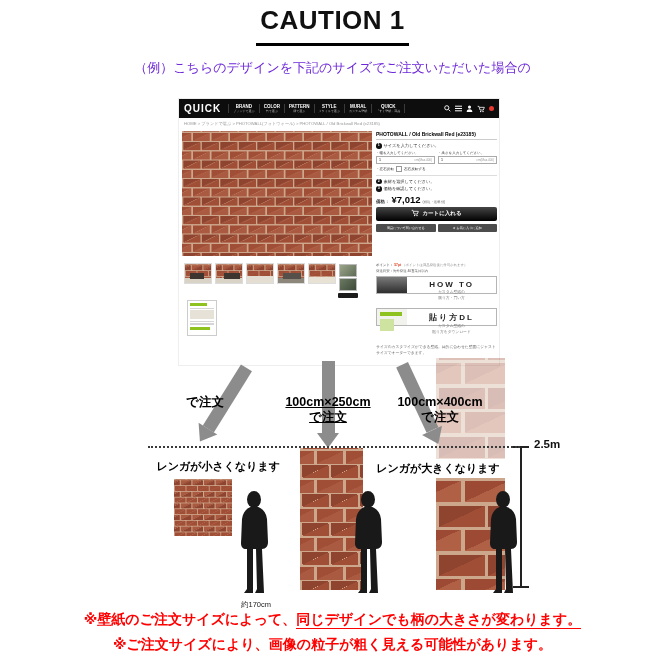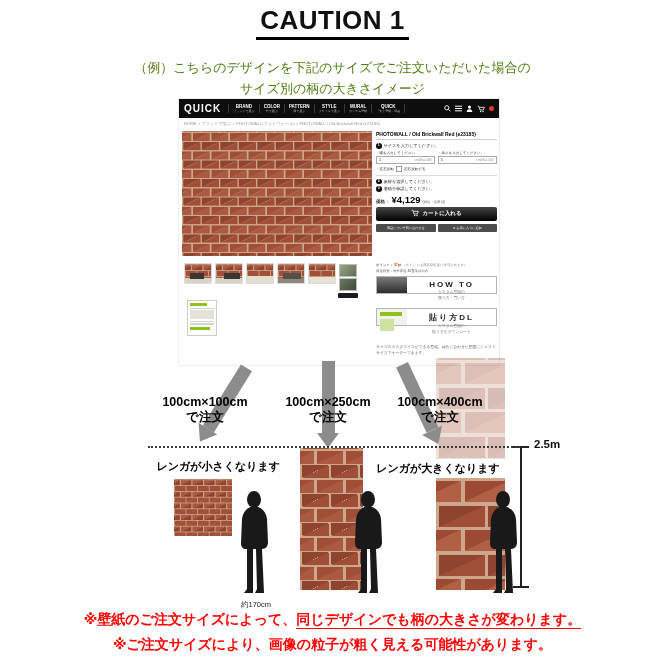--- a/index.html
+++ b/index.html
@@ -2,23 +2,23 @@
 <html><head>
 <meta charset="utf-8">
 <style>
   html,body{margin:0;padding:0;background:#fff;}
   body{width:665px;height:665px;position:relative;overflow:hidden;
        font-family:"Liberation Sans","DejaVu Sans",sans-serif;color:#111;}
 
   
   .page-title{position:absolute;top:5px;left:0;width:100%;text-align:center;}
   .page-title span{display:inline-block;font-size:26px;font-weight:800;
-       border-bottom:3px solid #000;padding:0 4px 1px 4px;letter-spacing:.5px;}
+       border-bottom:3px solid #000;padding:0 4px 7px 4px;letter-spacing:.5px;}
   .subtitle{position:absolute;top:57px;left:0;width:100%;text-align:center;
-       font-size:13px;line-height:1.65;color:#4d7c0f;}
+       font-size:13px;line-height:1.65;color:#6d28d9;}
 
   
   .bricks{background-color:#cda78c;}
   .bricks-xs{background-image:
       linear-gradient(335deg,#a14e36 4.6px,transparent 4.6px),
       linear-gradient(155deg,#a14e36 4.6px,transparent 4.6px),
       linear-gradient(335deg,#8f4430 4.6px,transparent 4.6px),
       linear-gradient(155deg,#aa5a40 4.6px,transparent 4.6px);
       background-size:11.6px 11.6px;
       background-position:0 .4px,.8px 7px,5.8px 6.2px,6.8px 1.2px;}
@@ -135,21 +135,21 @@
   .arrow .shaft{width:13px;height:72px;background:#8c8c8c;margin:0 auto;}
   .arrow .head{width:0;height:0;border-left:11px solid transparent;
        border-right:11px solid transparent;border-top:15px solid #8c8c8c;}
   .arrow-1{left:212px;top:361px;transform:rotate(32deg);}
   .arrow-2{left:317px;top:361px;}
   .arrow-3{left:409px;top:361px;transform:rotate(-25deg);}
 
   .order-label{position:absolute;top:395px;text-align:center;font-size:12.5px;
        font-weight:bold;line-height:1.2;color:#000;z-index:5;}
   .order-1{left:143px;width:124px;}
-  .order-2{left:266px;width:124px;}
+  .order-2{left:266px;width:124px;text-decoration:underline;}
   .order-3{left:376px;width:128px;}
 
   .brick-overflow{position:absolute;left:436px;top:358px;width:69px;height:102px;z-index:0;}
   .dashed-line{position:absolute;left:148px;top:446px;width:372px;height:0;
        border-top:2px dotted #3a3a3a;z-index:3;}
 
   .ruler-line{position:absolute;left:520px;top:447px;width:2px;height:141px;background:#222;}
   .ruler-tick{position:absolute;left:513px;width:16px;height:2px;background:#222;}
   .tick-top{top:446px;} .tick-bottom{top:586px;}
   .ruler-label{position:absolute;left:534px;top:438px;font-size:11.5px;font-weight:bold;}
@@ -176,21 +176,20 @@
   .caution .u{border-bottom:1.5px solid #f00;padding-bottom:1px;}
 </style>
 </head>
 <body>
 
 <div class="page-title">
   <span>CAUTION 1</span>
 </div>
 <div class="subtitle">
   <div>（例）こちらのデザインを下記のサイズでご注文いただいた場合の</div>
-  <div>サイズ別の柄の大きさイメージ</div>
 </div>
 
 <div class="browser">
 
   <div class="b-header">
     <span class="b-logo">QUICK</span>
     <div class="b-nav">
       <div class="b-nav-item">
         <span class="b-nav-label">BRAND</span>
         <span class="b-nav-sub">ブランドで選ぶ</span>
@@ -289,21 +288,21 @@
       <span>素材を選択してください。</span>
     </div>
 
     <div class="b-step">
       <span class="stepnum">3</span>
       <span>価格を確認してください。</span>
     </div>
 
     <div class="b-price-row">
       <span class="b-price-label">価格：</span>
-      <span class="b-price-val">¥4,129</span>
+      <span class="b-price-val">¥7,012</span>
       <span class="b-price-note">(税込・送料別)</span>
     </div>
 
     <div class="cart-btn">
       <span>
         <svg width="8" height="8" viewBox="0 0 24 24">
             <path d="M2 4h4l3 11h10l3-8H8" fill="none" stroke="#fff" stroke-width="2.4"></path>
             <circle cx="11" cy="19.5" r="2" fill="#fff"></circle>
             <circle cx="18" cy="19.5" r="2" fill="#fff"></circle>
           </svg>
@@ -400,21 +399,20 @@
 <div class="arrow arrow-2">
   <div class="shaft"></div>
     <div class="head"></div>
 </div>
 <div class="arrow arrow-3">
   <div class="shaft"></div>
     <div class="head"></div>
 </div>
 
 <div class="order-label order-1">
-  <div>100cm×100cm</div>
   <div>で注文</div>
 </div>
 <div class="order-label order-2">
   <div>100cm×250cm</div>
   <div>で注文</div>
 </div>
 <div class="order-label order-3">
   <div>100cm×400cm</div>
   <div>で注文</div>
 </div>

